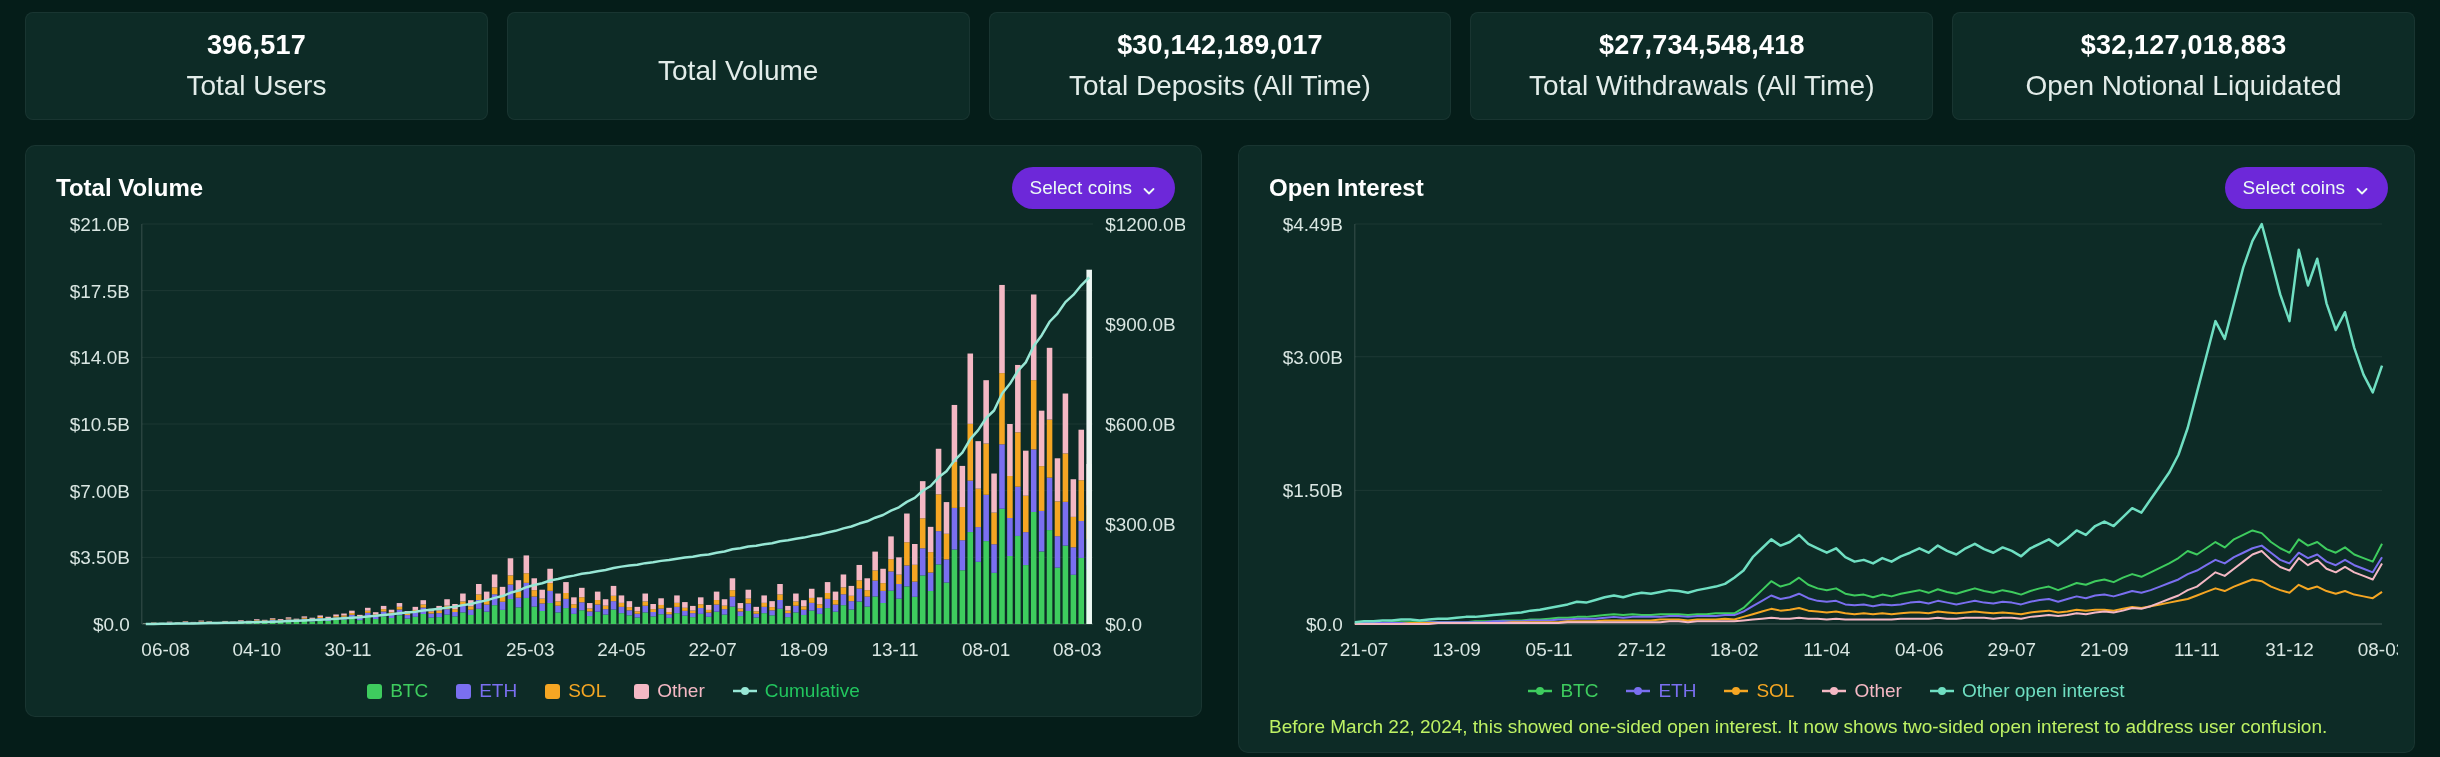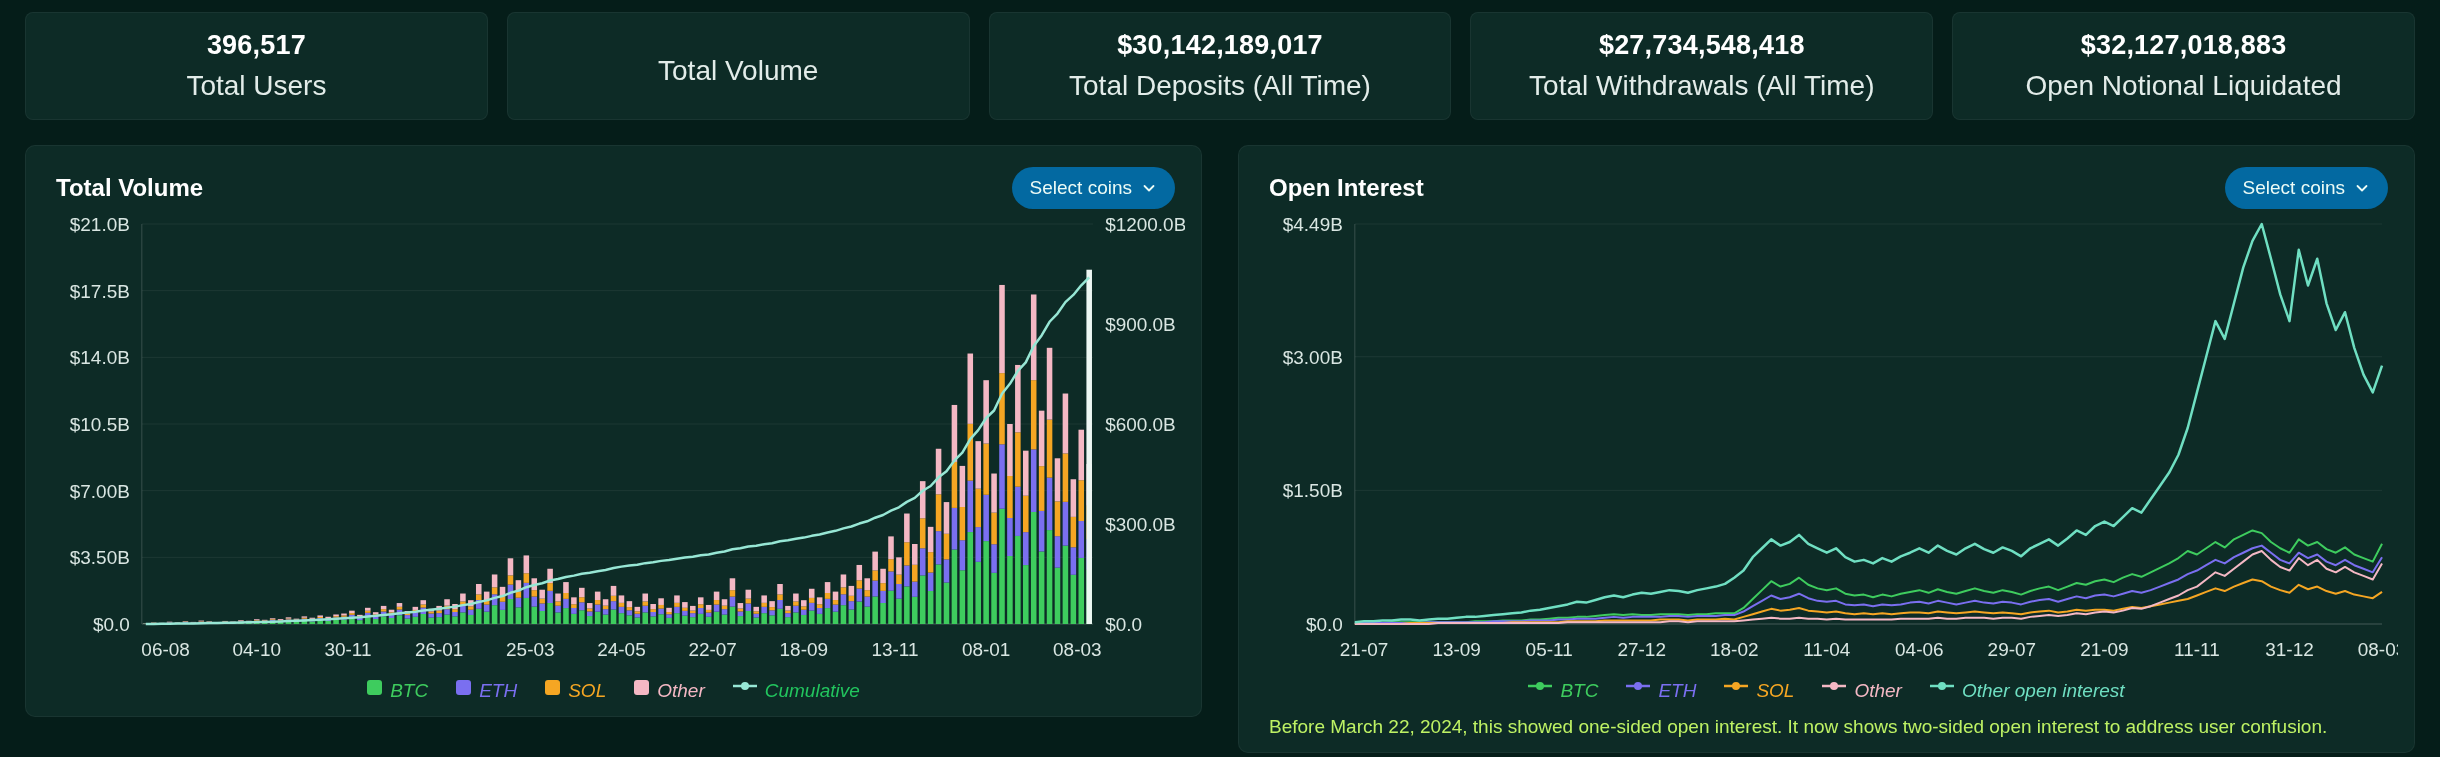--- a/index.html
+++ b/index.html
@@ -19,27 +19,27 @@
   .stat-label{font-size:28px;color:#e2ece9;margin-top:9px;font-weight:400;}
 
   .charts-row{display:flex;gap:36px;padding:25px 25px 0 25px;align-items:flex-start;}
   .panel{
     flex:1;background:#0d2b26;border:1px solid rgba(255,255,255,0.05);
     border-radius:10px;padding:20px 16px 12px 16px;overflow:hidden;
   }
   .panel-header{display:flex;justify-content:space-between;align-items:center;height:44px;padding:0 10px 0 14px;}
   .panel-title{font-size:24px;font-weight:700;color:#ffffff;}
   .select-btn{
-    display:flex;align-items:center;gap:9px;background:#0369a1;color:#ecfbf6;border:none;
+    display:flex;align-items:flex-end;gap:9px;background:#6d28d9;color:#ecfbf6;border:none;
     border-radius:999px;padding:10px 18px;font-size:19px;font-family:inherit;cursor:pointer;
   }
   .select-btn svg{display:block;}
   .chart-svg{display:block;width:100%;}
   .legend{display:flex;justify-content:center;align-items:center;gap:28px;font-size:19px;margin-top:6px;height:26px;}
-  .legend-item{display:flex;align-items:flex-start;gap:8px;cursor:pointer;font-style:italic;}
+  .legend-item{display:flex;align-items:center;gap:8px;cursor:pointer;}
   .legend-swatch{width:15px;height:15px;border-radius:3px;display:inline-block;}
   .footnote{color:#bef264;font-size:19px;padding:12px 6px 2px 14px;}
   svg text{font-family:"Liberation Sans",sans-serif;}
 </style>
 </head>
 <body>
 
 <div class="stats-row">
   <div class="stat-card">
     <div class="stat-value">396,517</div>

